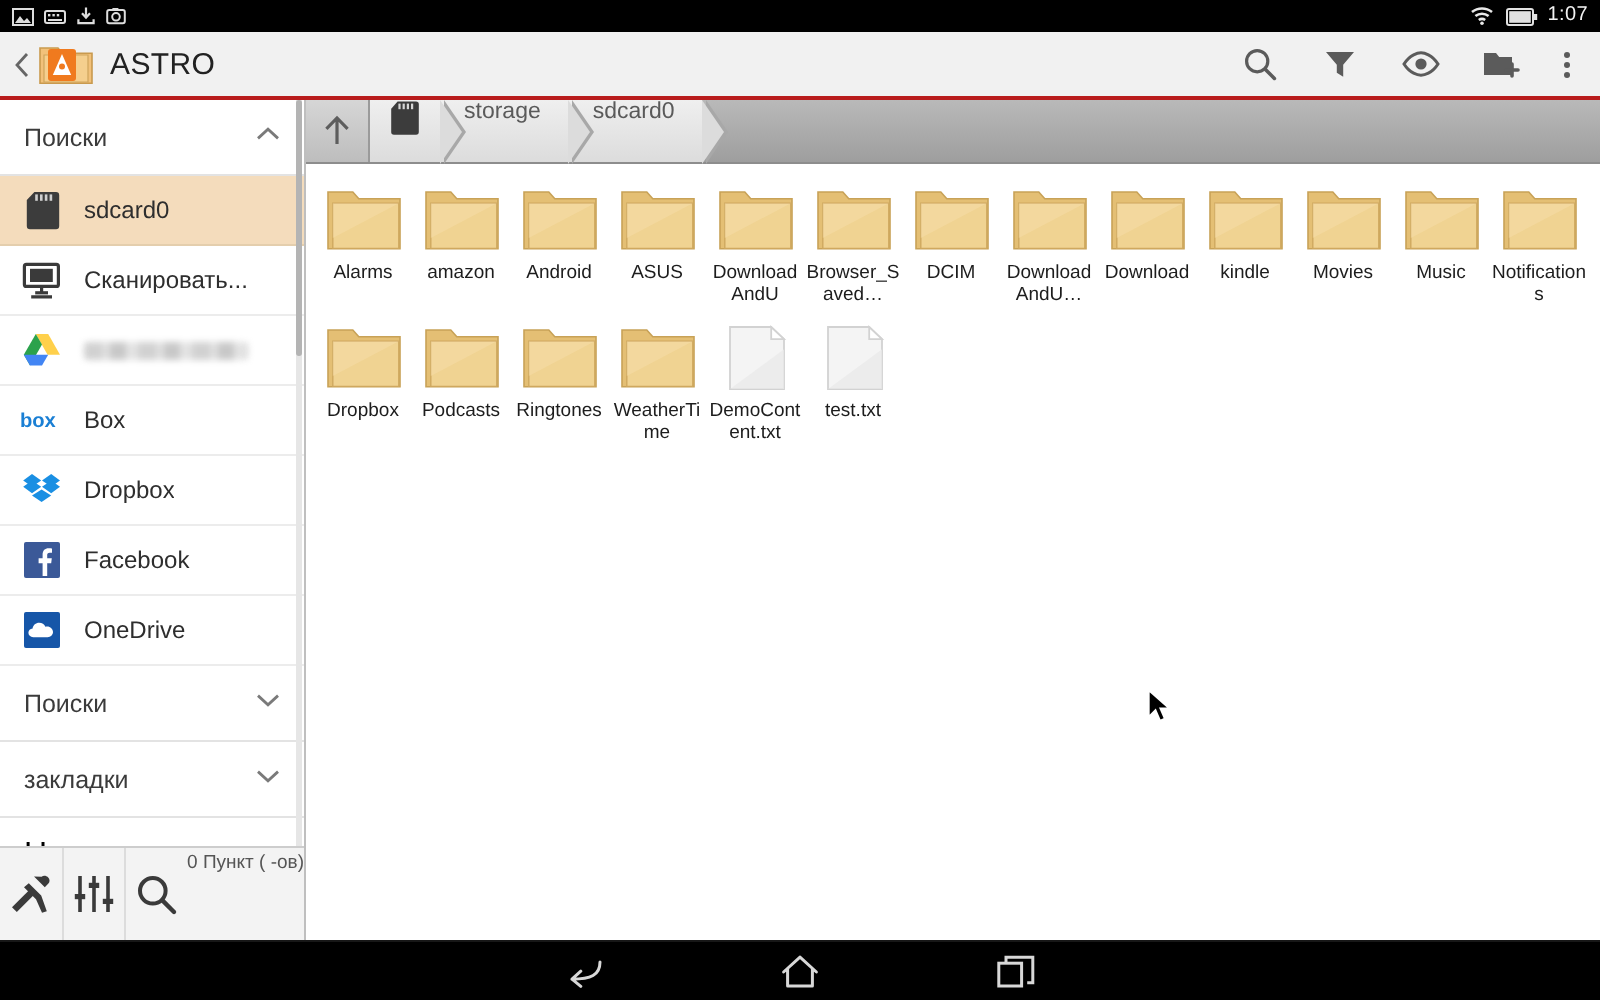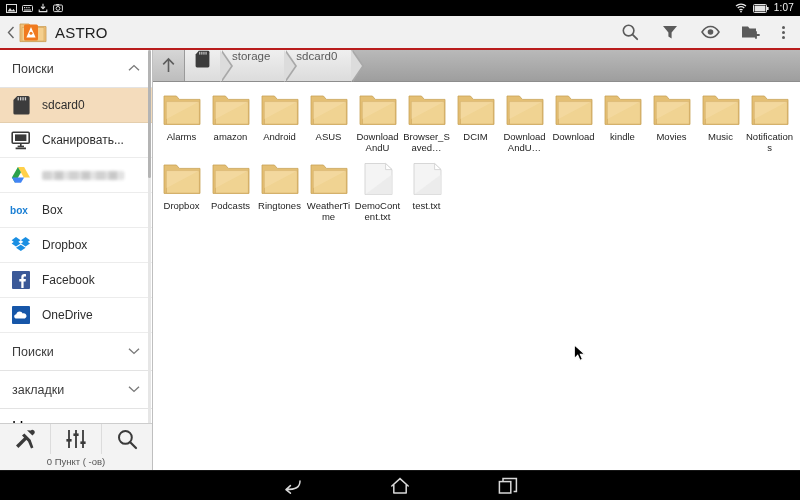--- a/index.html
+++ b/index.html
@@ -67,21 +67,21 @@
   .srow .nm { font-size:12px; color:#2e2e2e; white-space:nowrap; overflow:hidden; }
   .blurred {
     height:9px; width:82px; border-radius:2px;
     background:repeating-linear-gradient(90deg,#cfcfcf 0 9px,#dedede 9px 13px,#c6c6c6 13px 21px,#e2e2e2 21px 27px);
     filter: blur(1.6px); opacity:.95;
   }
   .sec-plain { height:38px; display:flex; align-items:center; padding:0 12px; border-bottom:1px solid #e3e3e3; }
 
   .side-bottom {
     height:50px; border-top:1px solid #cdcdcd; background:#f3f3f3;
-    display:flex; flex-direction:column;
+    display:flex; flex-direction:row;
   }
   .sb-tools { flex:1 1 auto; display:flex; }
   .sb-tool {
     flex:1 1 0; display:flex; align-items:center; justify-content:center;
     border-right:1px solid #dcdcdc; color:#444;
   }
   .sb-tool:last-child { border-right:none; }
   .sb-count { height:16px; font-size:9.5px; color:#555; text-align:center; line-height:16px; background:#f3f3f3; }
 
   .side-sbar-track { position:absolute; top:0; right:1px; width:3px; height:100%; background:#e6e6e6; }

